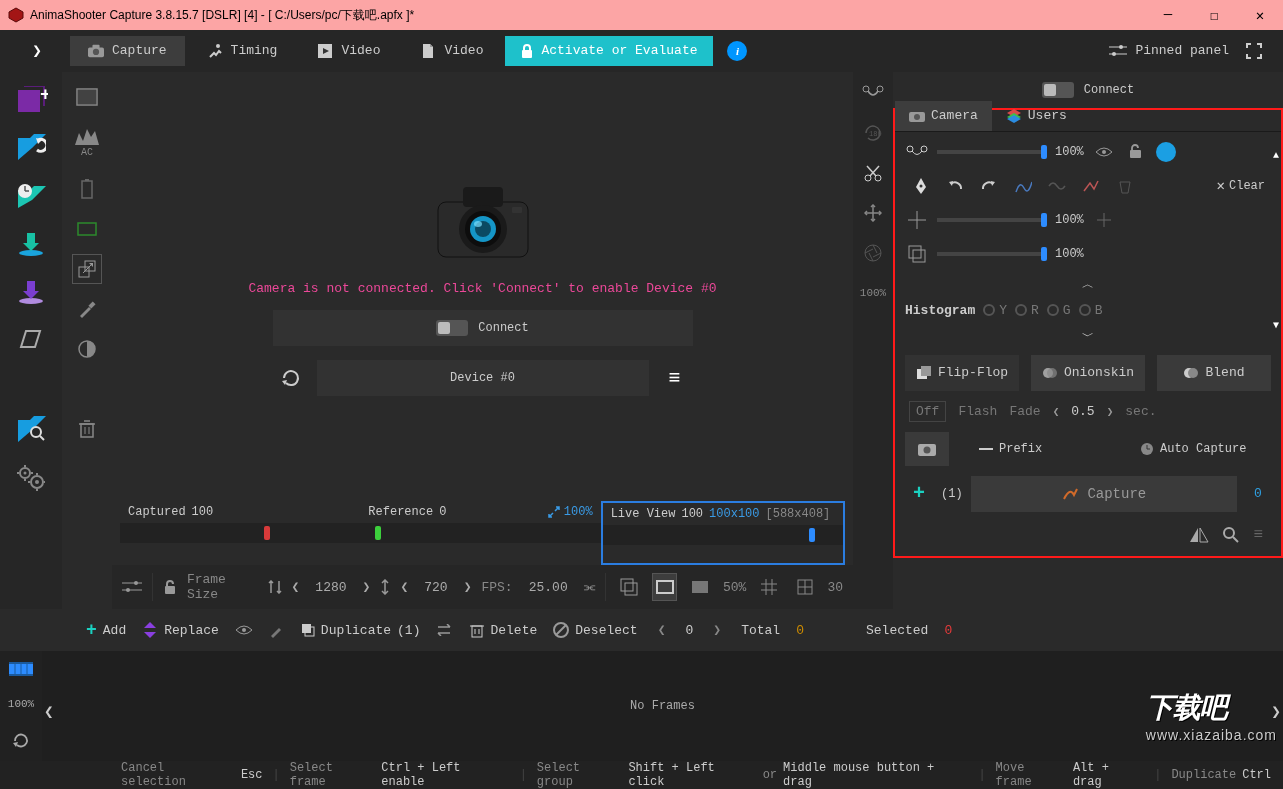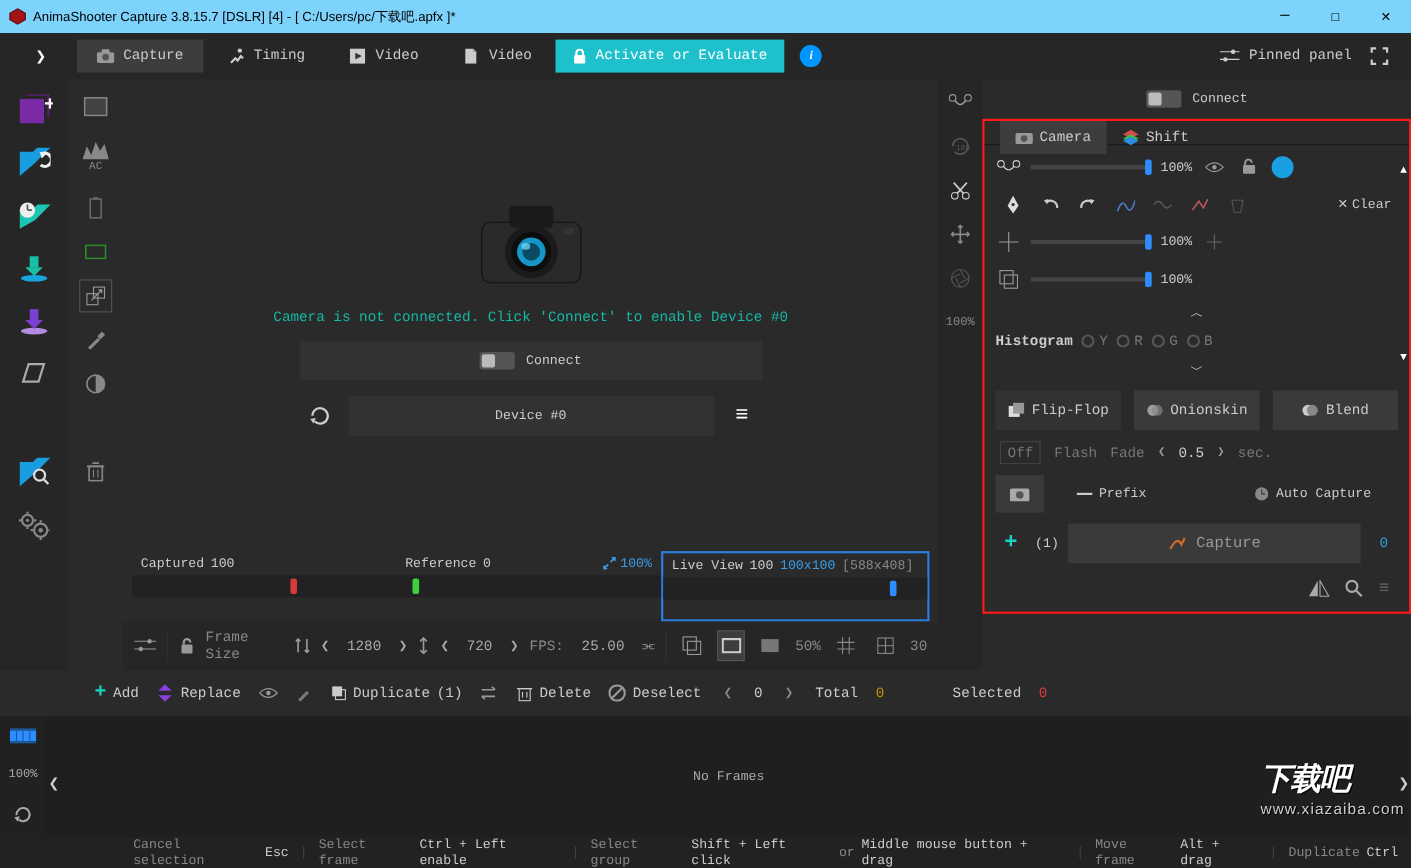--- a/index.html
+++ b/index.html
@@ -1,17 +1,17 @@
 <!DOCTYPE html>
 <html><head>
 <meta charset="utf-8">
 <style>
 * { margin: 0; padding: 0; box-sizing: border-box; }
 body { font-family: "Consolas", "Courier New", monospace; font-size: 12px; background: #000; color: #ccc; overflow: hidden; width: 1283px; height: 789px; }
-.title-bar { height: 30px; background: #7dd3fc; color: #000; display: flex; align-items: center; padding-left: 8px; }
+.title-bar { height: 30px; background: #fca5a5; color: #000; display: flex; align-items: center; padding-left: 8px; }
 .title-bar .icon { width: 16px; height: 16px; margin-right: 6px; }
 .title-bar .title { flex: 1; font-size: 12px; font-family: Arial, sans-serif; }
 .win-controls { display: flex; height: 30px; }
 .win-btn { width: 46px; display: flex; align-items: center; justify-content: center; font-size: 14px; color: #000; }
 .app-body { display: flex; flex-direction: column; height: 759px; background: #2a2a2a; }
 
 .top-tabs { height: 42px; background: #262626; display: flex; align-items: center; padding: 0 8px; gap: 4px; }
 .top-tabs-left { width: 58px; display: flex; justify-content: center; }
 .chevron-btn { color: #fff; font-size: 16px; cursor: pointer; }
 .tab { display: flex; align-items: center; gap: 8px; height: 30px; padding: 0 18px; color: #ccc; font-size: 13px; }
@@ -23,21 +23,21 @@
 .pinned { display: flex; align-items: center; gap: 8px; font-size: 13px; }
 
 .workrow { display: flex; height: 540px; }
 .left-tools { width: 62px; background: #262626; display: flex; flex-direction: column; align-items: center; padding-top: 10px; gap: 12px; }
 .lt-ic { width: 36px; height: 36px; display: flex; align-items: center; justify-content: center; }
 .left-tools2 { width: 50px; background: #2a2a2a; display: flex; flex-direction: column; align-items: center; padding-top: 10px; gap: 10px; color: #888; }
 .lt2-ic { width: 30px; height: 30px; display: flex; align-items: center; justify-content: center; border: 1px solid transparent; }
 .canvas-area { flex: 1; background: #2a2a2a; display: flex; flex-direction: column; position: relative; }
 .canvas-center { flex: 1; display: flex; flex-direction: column; align-items: center; justify-content: center; gap: 14px; }
 .camera-svg { width: 110px; height: 90px; }
-.connect-txt { font-size: 13px; color: #14b8a6; }
+.connect-txt { font-size: 13px; color: #ec4899; }
 .connect-bar { width: 420px; height: 36px; background: #323232; display: flex; align-items: center; justify-content: center; gap: 10px; color: #ccc; }
 .toggle { width: 32px; height: 16px; background: #555; border-radius: 3px; position: relative; }
 .toggle::after { content: ""; position: absolute; left: 2px; top: 2px; width: 12px; height: 12px; background: #bbb; border-radius: 2px; }
 .device-row { display: flex; gap: 8px; align-items: center; width: 420px; }
 .refresh-ic { width: 36px; height: 36px; display: flex; align-items: center; justify-content: center; font-size: 18px; color: #ccc; }
 .device-sel { flex: 1; height: 36px; background: #323232; display: flex; align-items: center; justify-content: center; color: #ccc; }
 .hamburger { width: 36px; height: 36px; display: flex; flex-direction: column; align-items: center; justify-content: center; color: #fff; font-size: 20px;}
 .canvas-status { height: 64px; display: flex; padding: 0 8px; gap: 0; }
 .scol { flex: 1; display: flex; flex-direction: column; }
 .scol .lbl { font-size: 12px; color: #ccc; padding: 4px 8px; display: flex; align-items: center; gap: 6px; }
@@ -52,21 +52,21 @@
 .frame-bar .gray { color: #888; }
 .grid-btn { width: 28px; height: 28px; display: flex; align-items: center; justify-content: center; border: 1px solid transparent; font-size: 14px; }
 .grid-btn.sel { background: #3d3d3d; border-color: #555; }
 
 .right-side-tools { width: 40px; background: #262626; display: flex; flex-direction: column; align-items: center; padding-top: 8px; gap: 14px; color: #aaa; }
 .right-side-tools .ric { width: 26px; height: 26px; display: flex; align-items: center; justify-content: center; font-size: 14px; }
 .right-panel { width: 390px; background: #2a2a2a; border: 2px solid #ff1a1a; display: flex; flex-direction: column; position: relative; }
 .rp-scroll-arrow { position: absolute; right: 2px; color: #fff; font-size: 10px; }
 .rp-scroll-arrow.up { top: 40px; }
 .rp-scroll-arrow.down { top: 210px; }
-.rp-tabs { display: flex; height: 22px; align-items: flex-start; gap: 0; border-bottom: 1px solid #1a1a1a; padding-left: 14px; }
+.rp-tabs { display: flex; height: 22px; align-items: flex-end; gap: 0; border-bottom: 1px solid #1a1a1a; }
 .rp-tab { display: flex; align-items: center; gap: 6px; height: 30px; padding: 0 14px; color: #ccc; font-size: 13px; }
 .rp-tab.active { background: #3d3d3d; }
 .rp-body { flex: 1; padding: 8px 10px; display: flex; flex-direction: column; gap: 10px; }
 .sld-row { display: flex; align-items: center; gap: 8px; color: #ccc; }
 .sld { flex: 1; max-width: 110px; height: 4px; background: #444; position: relative; }
 .sld .knob { position: absolute; right: 0; top: -5px; width: 6px; height: 14px; background: #2d8cff; border-radius: 2px; }
 .sicon { width: 24px; height: 24px; display: flex; align-items: center; justify-content: center; color: #aaa; }
 .circle-btn { width: 20px; height: 20px; border-radius: 50%; background: #1b9fe3; }
 .pen-row { display: flex; align-items: center; gap: 10px; color: #aaa; padding-left: 4px; }
 .pen-row .dim { color: #555; }
@@ -519,21 +519,21 @@
             <span>Camera</span>
           </div>
           <div class="rp-tab">
             <span>
                 <svg width="16" height="16" viewBox="0 0 16 16">
                   <polygon points="8,1 15,5 8,9 1,5" fill="#d84a4a"></polygon>
                   <polygon points="8,5 15,9 8,13 1,9" fill="#3cc04a"></polygon>
                   <polygon points="8,9 15,13 8,17 1,13" fill="#2b8ce0" transform="translate(0,-2)"></polygon>
                 </svg>
               </span>
-            <span>Shift</span>
+            <span>Users</span>
           </div>
         </div>
         <div class="rp-body">
           <div class="sld-row">
             <span class="sicon">
                 <svg width="22" height="14" viewBox="0 0 22 14">
                   <circle cx="4" cy="4" r="3" fill="none" stroke="#ccc"></circle>
                   <circle cx="18" cy="4" r="3" fill="none" stroke="#ccc"></circle>
                   <path d="M6 6 Q11 13 16 6" stroke="#ccc" fill="none"></path>
                 </svg>

